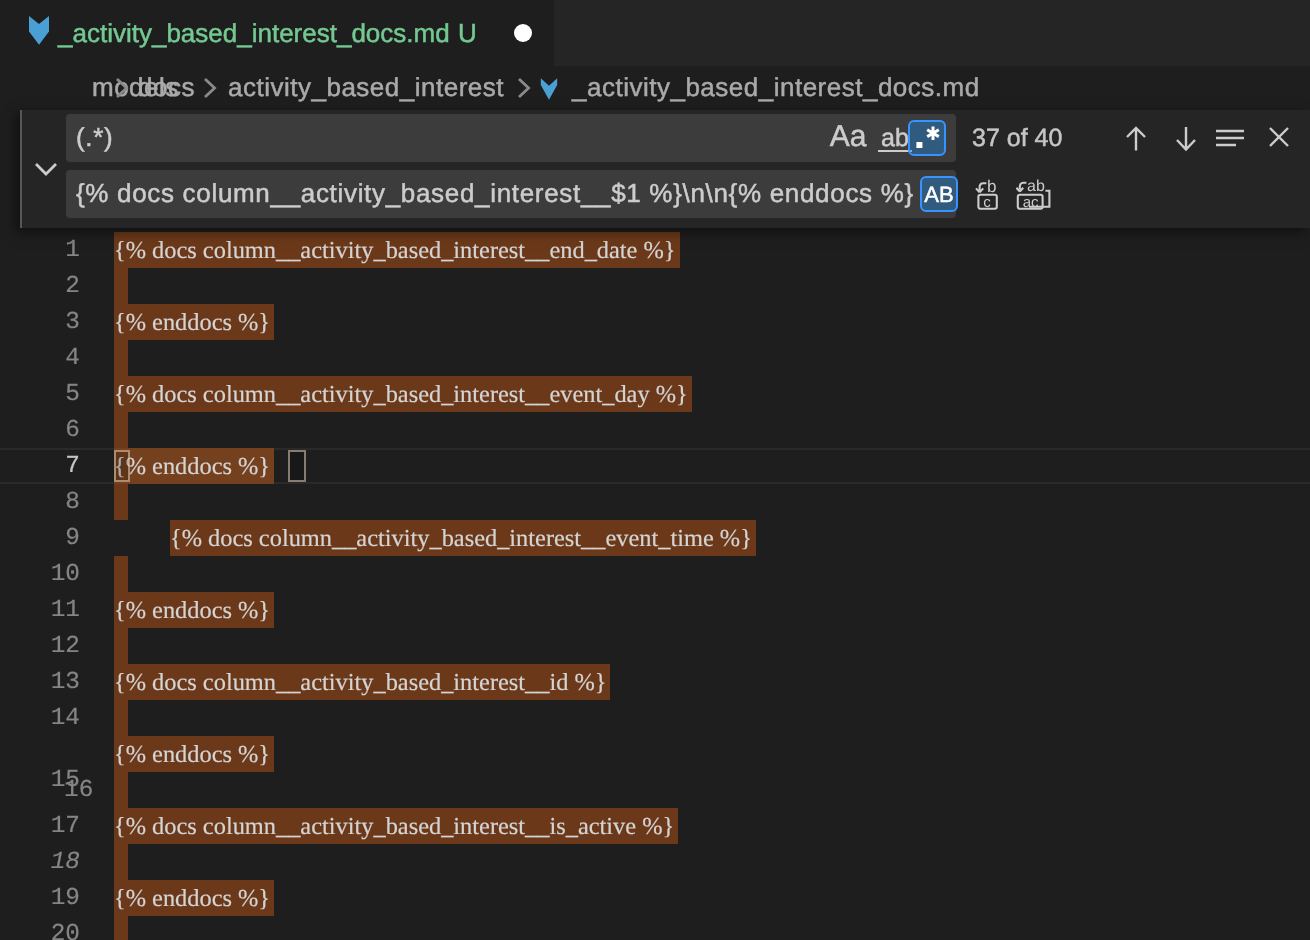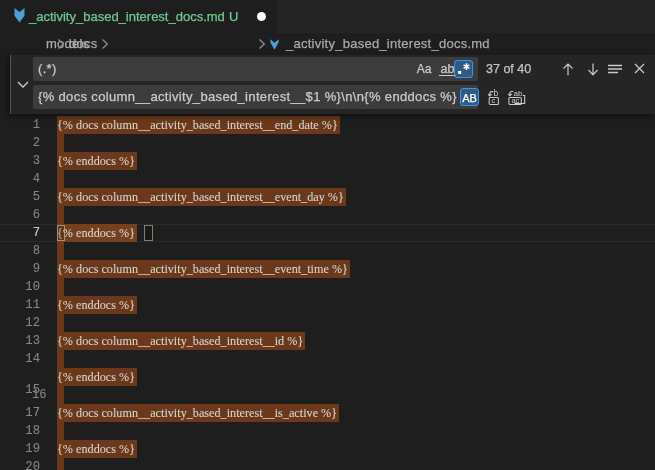--- a/index.html
+++ b/index.html
@@ -59,20 +59,21 @@
 
 <div id="crumbs">
   <span class="crumb" style="left:10px;margin-left:36px;">models</span>
   <svg class="abs" style="left:57px; top:5px;" width="8" height="12" viewBox="0 0 8 12">
       <polyline points="1.5,1.5 6.3,6 1.5,10.5" fill="none" stroke="#8a8a8a" stroke-width="1.4"></polyline>
     </svg>
   <span class="crumb" style="left:69px;">docs</span>
   <svg class="abs" style="left:101px; top:5px;" width="8" height="12" viewBox="0 0 8 12">
       <polyline points="1.5,1.5 6.3,6 1.5,10.5" fill="none" stroke="#8a8a8a" stroke-width="1.4"></polyline>
     </svg>
+  <span class="crumb" style="left:114px;">activity_based_interest</span>
   <svg class="abs" style="left:258px; top:5px;" width="8" height="12" viewBox="0 0 8 12">
       <polyline points="1.5,1.5 6.3,6 1.5,10.5" fill="none" stroke="#8a8a8a" stroke-width="1.4"></polyline>
     </svg>
   <svg class="abs" style="left:270px; top:5px;" width="9" height="13" viewBox="0 0 11 15">
     <polygon points="0.5,1 5.5,5.5 10.5,1 10.5,5 5.5,14 0.5,5" fill="#4aa0d5"></polygon>
   </svg>
   <span class="crumb" style="left:286px;">_activity_based_interest_docs.md</span>
 </div>
 
 <div id="editor">
@@ -89,33 +90,33 @@
   <div class="num" style="top:241.5px;">8</div>
   <div class="num" style="top:259.5px;">9</div>
   <div class="num" style="top:277.5px;">10</div>
   <div class="num" style="top:295.5px;">11</div>
   <div class="num" style="top:313.5px;">12</div>
   <div class="num" style="top:331.5px;">13</div>
   <div class="num" style="top:349.5px;">14</div>
   <div class="num" style="top:381px;">15</div>
   <div class="num" style="top:385.5px;padding-left:32px;">16</div>
   <div class="num" style="top:403.5px;">17</div>
-  <div class="num" style="top:421.5px;">18</div>
+  <div class="num" style="top:421.5px;font-style:italic;">18</div>
   <div class="num" style="top:439.5px;">19</div>
   <div class="num" style="top:457.5px;">20</div>
 
   <div class="cl" style="top:115.5px;"><span class="hl">{% docs column__activity_based_interest__end_date %}</span></div>
   <div class="strip" style="top:133.5px;"></div>
   <div class="cl" style="top:151.5px;"><span class="hl">{% enddocs %}</span></div>
   <div class="strip" style="top:169.5px;"></div>
   <div class="cl" style="top:187.5px;"><span class="hl">{% docs column__activity_based_interest__event_day %}</span></div>
   <div class="strip" style="top:205.5px;"></div>
   <div class="cl" style="top:223.5px;"><span class="hl" style="background:#74401e;">{% enddocs %}</span></div>
   <div class="strip" style="top:241.5px;"></div>
-  <div class="cl" style="top:259.5px;"><span class="hl">{% docs column__activity_based_interest__event_time %}</span></div>
+  <div class="cl" style="top:259.5px;margin-left:28px;"><span class="hl">{% docs column__activity_based_interest__event_time %}</span></div>
   <div class="strip" style="top:277.5px;"></div>
   <div class="cl" style="top:295.5px;"><span class="hl">{% enddocs %}</span></div>
   <div class="strip" style="top:313.5px;"></div>
   <div class="cl" style="top:331.5px;"><span class="hl">{% docs column__activity_based_interest__id %}</span></div>
   <div class="strip" style="top:349.5px;"></div>
   <div class="cl" style="top:367.5px;"><span class="hl">{% enddocs %}</span></div>
   <div class="strip" style="top:385.5px;"></div>
   <div class="cl" style="top:403.5px;"><span class="hl">{% docs column__activity_based_interest__is_active %}</span></div>
   <div class="strip" style="top:421.5px;"></div>
   <div class="cl" style="top:439.5px;"><span class="hl">{% enddocs %}</span></div>
@@ -126,21 +127,21 @@
 </div>
 
 <div id="findw">
 
   <svg class="wicon" style="left:6px; top:26px;" width="12" height="8" viewBox="0 0 12 8">
     <polyline points="1,1 6,6 11,1" fill="none" stroke="#cccccc" stroke-width="1.4"></polyline>
   </svg>
 
   <div class="finput" style="top:2px;">
     <span class="txt">(.*)</span>
-    <span class="toggle" style="left:381px; width:20px; font-size:12px;">Aa</span>
+    <span class="toggle" style="left:381px; width:20px; font-size:15px;">Aa</span>
     <span class="toggle" style="left:404px; width:21px; font-size:12.5px;">ab<span style="position:absolute; left:2px; right:2px; bottom:2.5px; border-bottom:1.2px solid #cccccc;"></span></span>
     <span class="toggle tactive" style="left:421px; width:19px;"><svg width="17" height="16" viewBox="0 0 17 16" style="position:absolute;left:0;top:0;">
       <rect x="3.2" y="10" width="3" height="3" fill="#ffffff"></rect>
       <path d="M11.5 2.2 V9 M8.6 3.9 L14.4 7.3 M14.4 3.9 L8.6 7.3" stroke="#ffffff" stroke-width="1.5" fill="none"></path>
     </svg></span>
   </div>
   <div id="matches">37 of 40</div>
 
   <svg class="wicon" style="left:550px; top:7px;" width="14" height="14" viewBox="0 0 14 14">
     <path d="M7 13.2 V2 M2.5 6.5 L7 2 L11.5 6.5" fill="none" stroke="#cccccc" stroke-width="1.2"></path>

